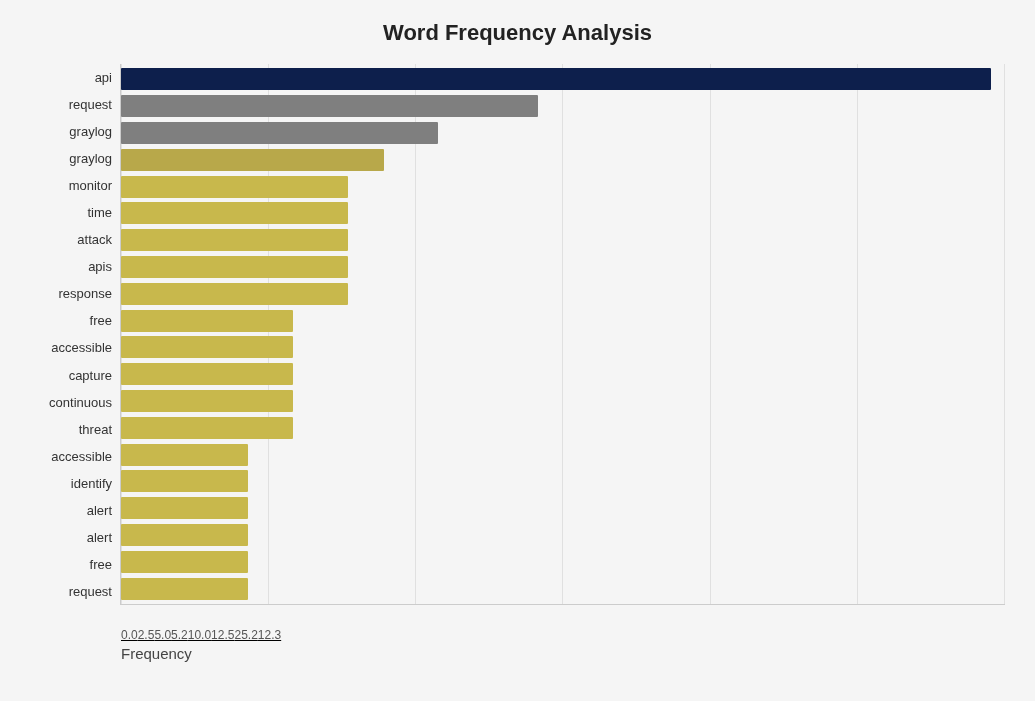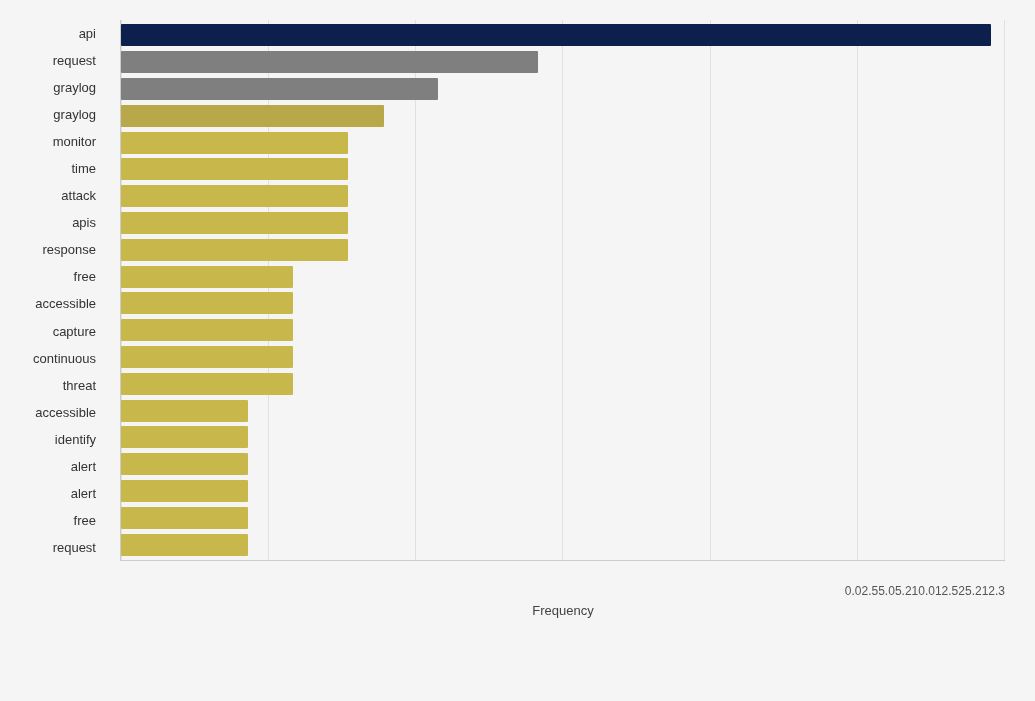--- a/index.html
+++ b/index.html
@@ -30,21 +30,21 @@
       display: flex;
       width: 100%;
       height: calc(100% - 80px);
     }
     .y-axis {
       display: flex;
       flex-direction: column;
       justify-content: space-around;
       align-items: flex-end;
       min-width: 90px;
-      padding-right: 24px;
+      padding-right: 8px;
       padding-top: 0px;
     }
     .y-label {
       font-size: 13px;
       color: #333;
       height: 28px;
       display: flex;
       align-items: center;
       justify-content: flex-end;
     }
@@ -85,41 +85,43 @@
     .bar {
       height: 22px;
       border-radius: 1px;
     }
     .x-axis {
       position: absolute;
       bottom: -38px;
       left: 0;
       right: 0;
       display: flex;
-      justify-content: flex-end;
+      justify-content: flex-start;
+      text-decoration: underline;
     }
     .x-tick {
       font-size: 12px;
       color: #555;
       text-align: center;
     }
     .x-axis-label {
       position: absolute;
       bottom: -58px;
       left: 0;
       right: 0;
-      text-align: center;
-      font-size: 13px;
+      text-align: left;
+      font-size: 15px;
       color: #444;
     }
   </style>
 </head>
 <body>
 
 <div class="chart-container">
+  <div class="chart-title">Word Frequency Analysis</div>
   <div class="chart-area">
     <div class="y-axis" id="y-axis">
         <div class="y-label">api</div>
         <div class="y-label">request</div>
         <div class="y-label">graylog</div>
         <div class="y-label">graylog</div>
         <div class="y-label">monitor</div>
         <div class="y-label">time</div>
         <div class="y-label">attack</div>
         <div class="y-label">apis</div>

